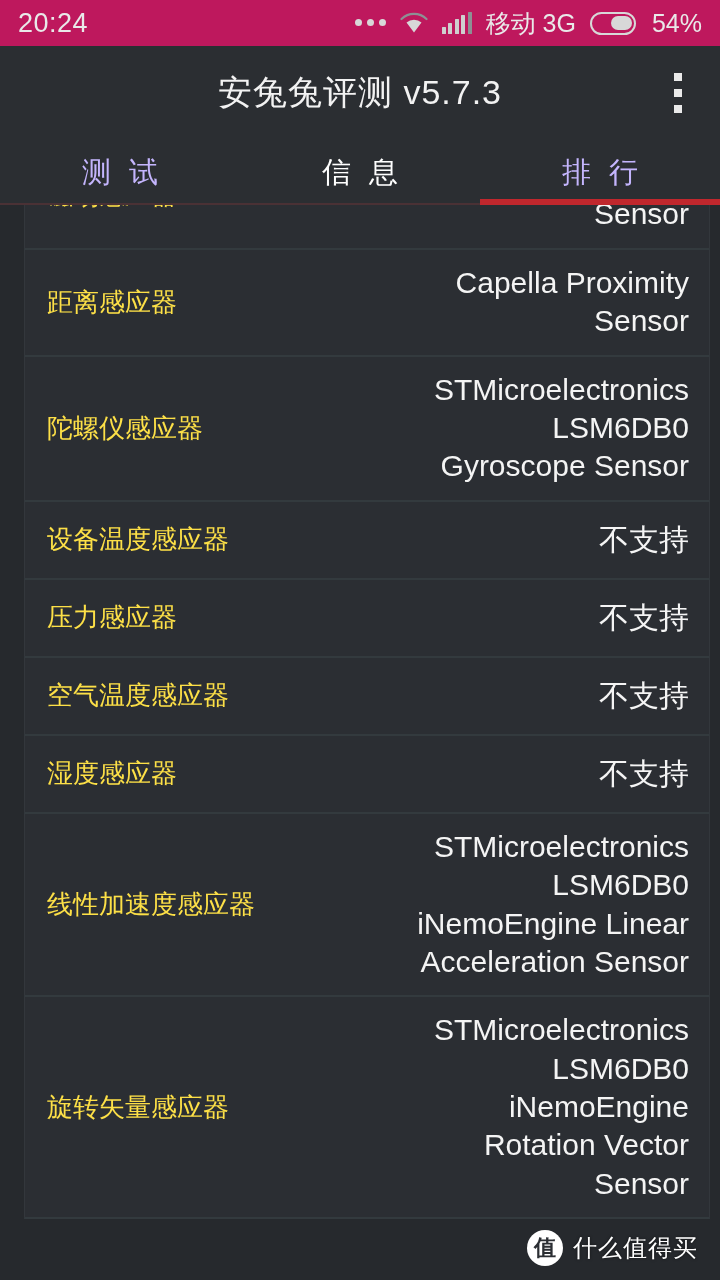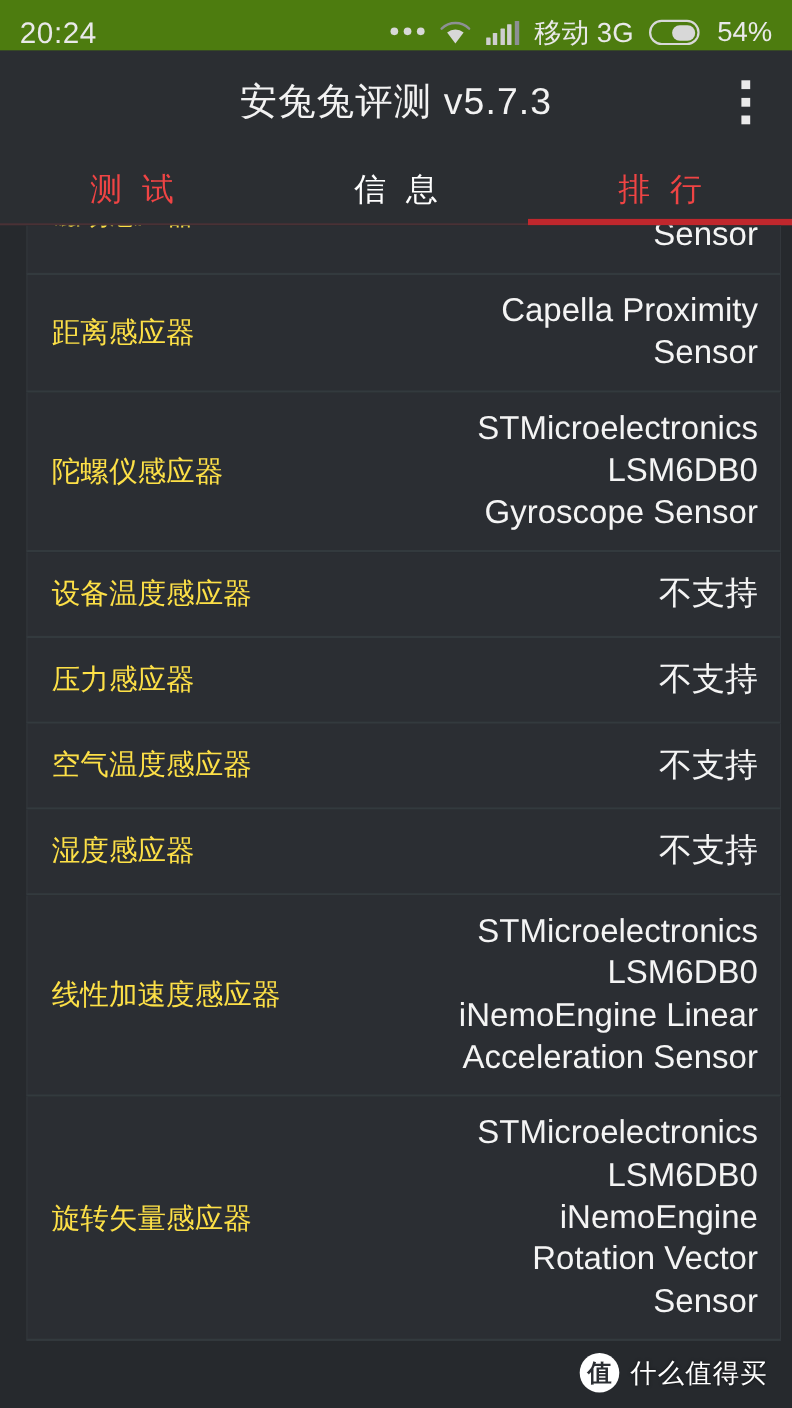--- a/index.html
+++ b/index.html
@@ -19,23 +19,23 @@
     width: 720px;
     height: 1280px;
     background: #2b2f33;
     overflow: hidden;
   }
 
   
   .statusbar {
     position: relative;
     height: 46px;
-    background: #4d7c0f;
-    display: flex;
-    align-items: flex-end;
+    background: #be185d;
+    display: flex;
+    align-items: center;
     padding: 0 18px;
     box-sizing: border-box;
   }
   .status-time {
     font-size: 27px;
     color: #e9e9e9;
     letter-spacing: 0.5px;
   }
   .status-right {
     margin-left: auto;
@@ -139,21 +139,21 @@
     position: relative;
     height: 65px;
     background: #2b2e32;
     display: flex;
     align-items: center;
   }
   .tab {
     flex: 1 1 0;
     text-align: center;
     font-size: 29px;
-    color: #ef4444;
+    color: #c4b5fd;
     letter-spacing: 5px;
     padding-left: 5px;
     box-sizing: border-box;
   }
   .tab.active { color: #ffffff; }
   .tab-underline {
     position: absolute;
     left: 480px;
     width: 240px;
     bottom: 0;

